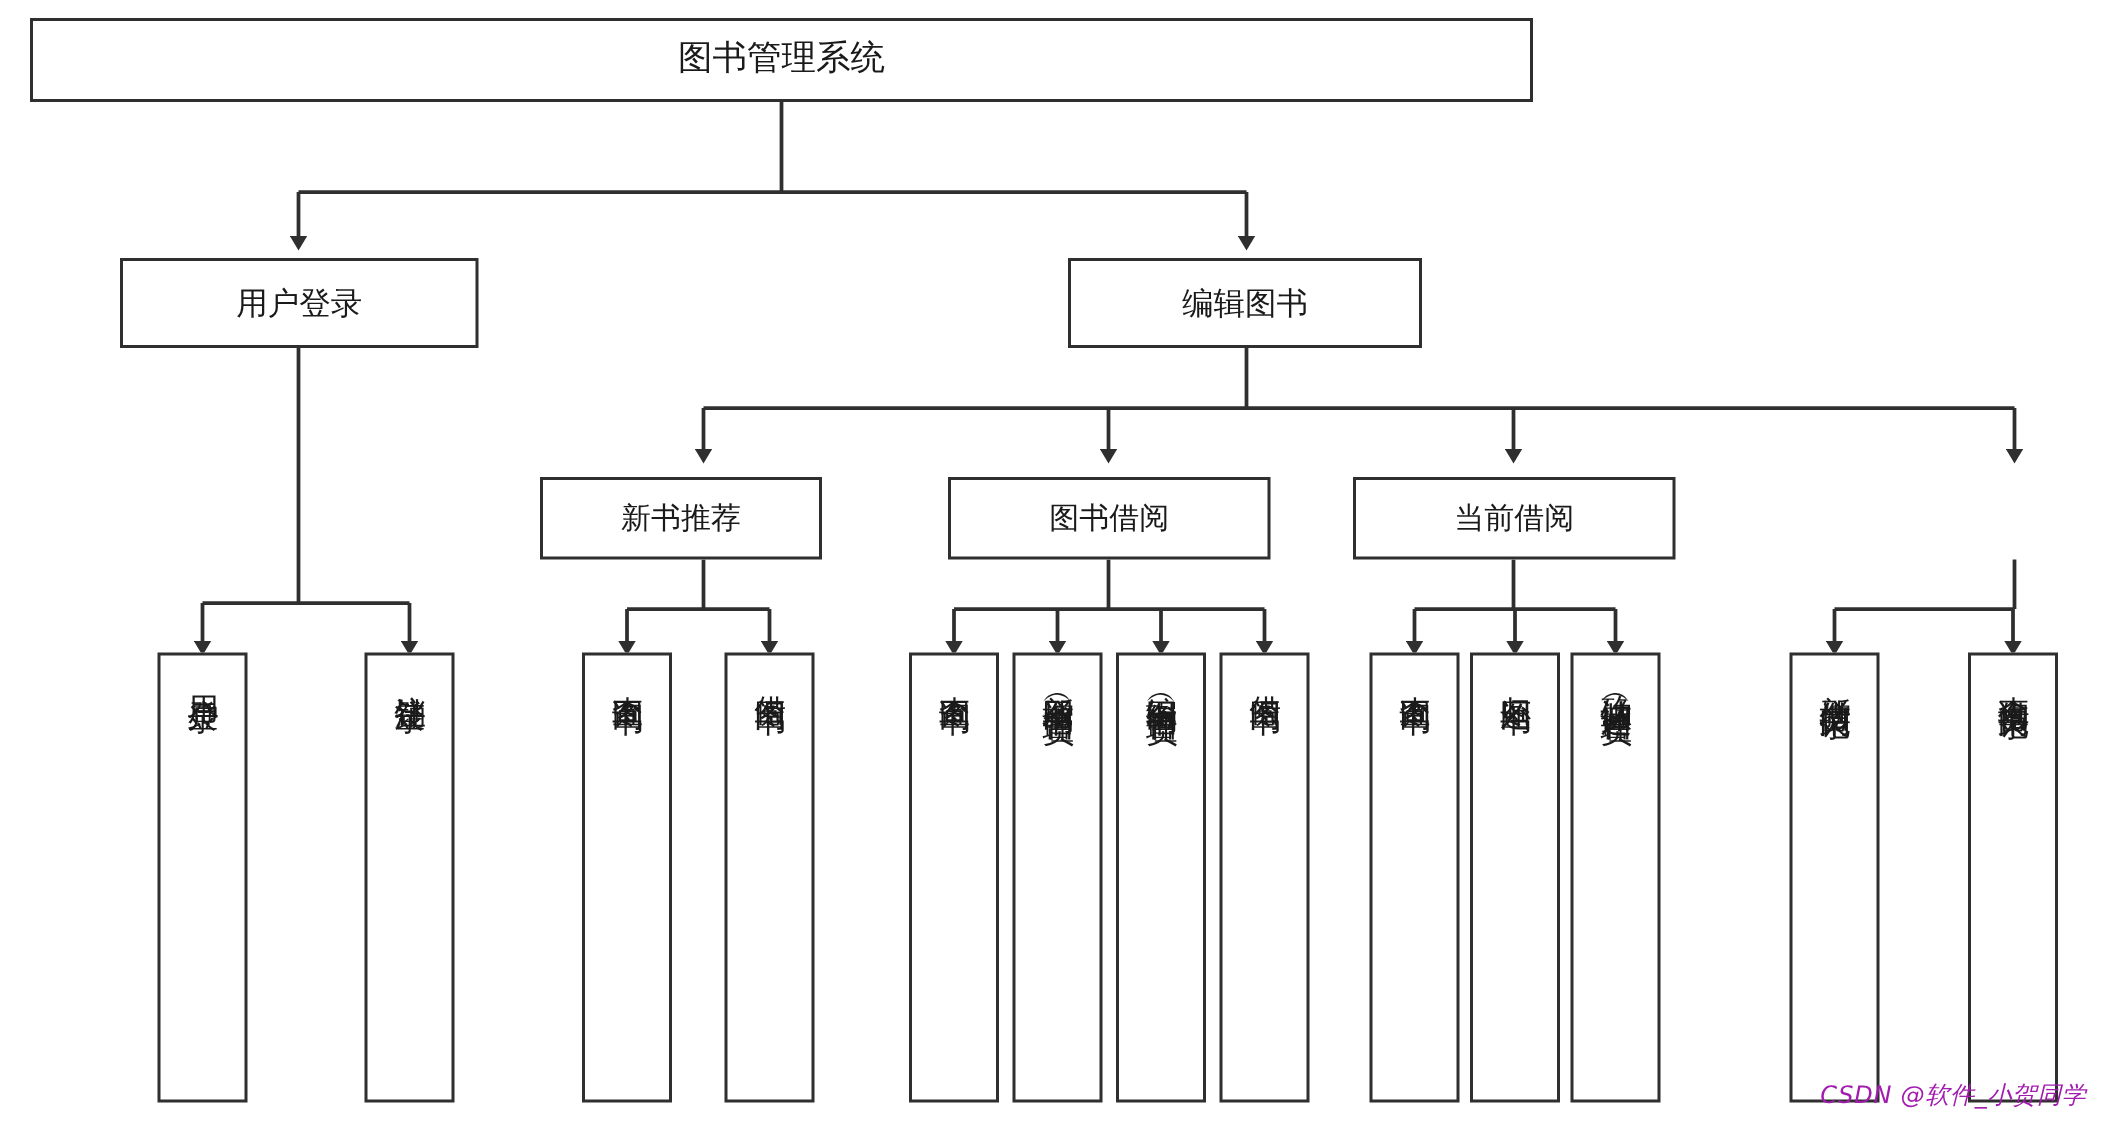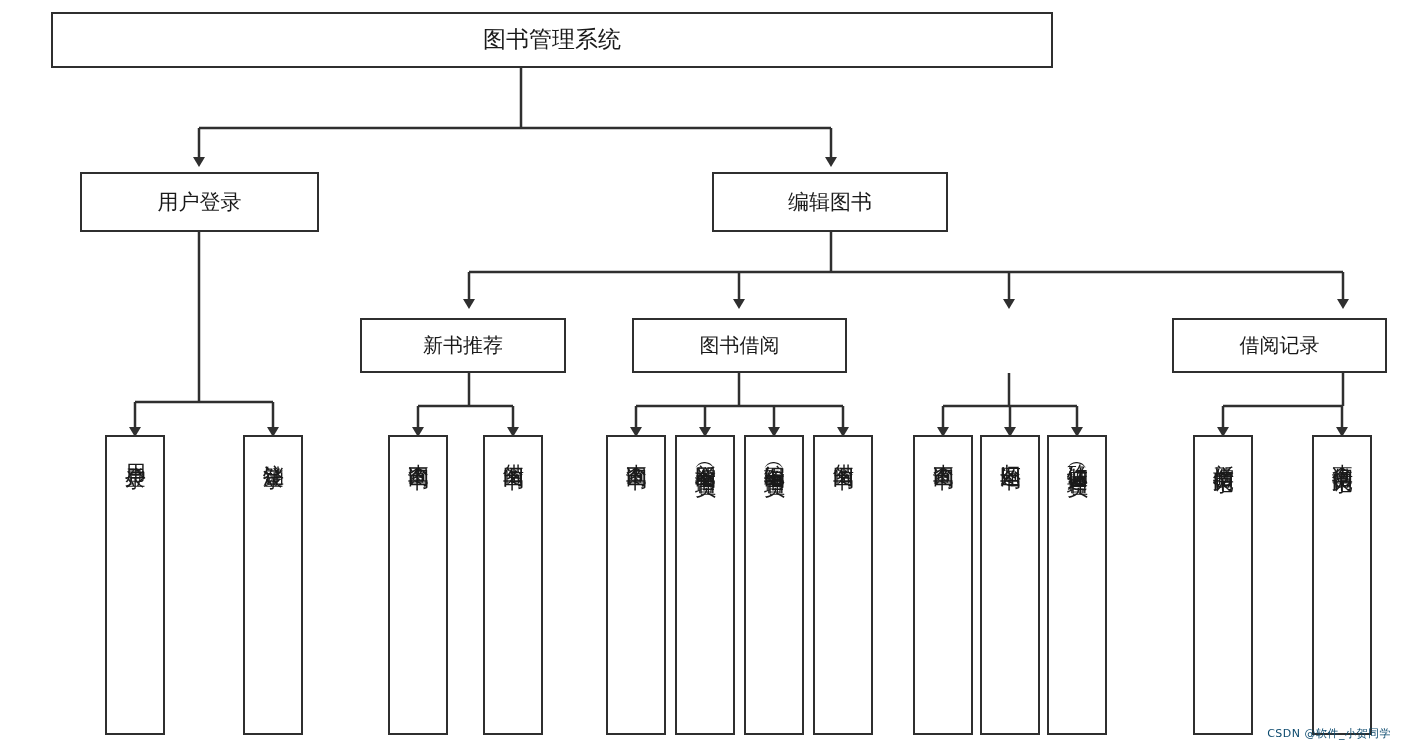--- a/index.html
+++ b/index.html
@@ -56,24 +56,25 @@
     writing-mode: vertical-rl;
     text-orientation: upright;
     letter-spacing: 2px;
     line-height: 1;
     white-space: nowrap;
   }
   #watermark {
     position: absolute;
     right: 14px;
     bottom: 6px;
-    font-size: 11px;
-    color: #0c4a6e;
+    font-size: 16px;
+    color: #a21caf;
     white-space: nowrap;
     letter-spacing: 0.5px;
+    font-style: italic;
   }
 </style>
 </head>
 <body>
 
 <div id="canvas">
 
   <svg id="wires" viewBox="0 0 1405 747" width="1405" height="747" aria-hidden="true">
     <defs>
       <marker id="arrow" markerWidth="10" markerHeight="12" refX="1" refY="6" orient="auto" markerUnits="userSpaceOnUse">
@@ -117,39 +118,39 @@
       <path d="M1010,406 L1010,428" marker-end="url(#arrow)"></path>
       <path d="M1077,406 L1077,428" marker-end="url(#arrow)"></path>
 
       <path d="M1343,373 L1343,406"></path>
       <path d="M1223,406 L1342,406"></path>
       <path d="M1223,406 L1223,428" marker-end="url(#arrow)"></path>
       <path d="M1342,406 L1342,428" marker-end="url(#arrow)"></path>
     </g>
   </svg>
 
-  <div class="node root" style="left:20px; top:12px; width:1002px; height:56px;margin-left:31px;">
+  <div class="node root" style="left:20px; top:12px; width:1002px; height:56px;">
     <span>图书管理系统</span>
   </div>
 
   <div class="node l2" style="left:80px; top:172px; width:239px; height:60px;">
     <span>用户登录</span>
   </div>
   <div class="node l2" style="left:712px; top:172px; width:236px; height:60px;">
     <span>编辑图书</span>
   </div>
 
-  <div class="node l3" style="left:360px; top:318px; width:206px; height:55px;">
+  <div class="node l3" style="left:360px; top:318px; width:188px; height:55px;">
     <span>新书推荐</span>
   </div>
   <div class="node l3" style="left:632px; top:318px; width:215px; height:55px;justify-content:center;">
     <span>图书借阅</span>
   </div>
-  <div class="node l3" style="left:1172px; top:318px; width:215px; height:55px;">
-    <span>借阅记录</span>
+  <div class="node l3" style="left:902px; top:318px; width:215px; height:55px;">
+    <span>当前借阅</span>
   </div>
 
   <div class="node leaf" style="left:105px; top:435px; width:60px; height:300px;">
     <span class="vtext">用户登录</span>
   </div>
   <div class="node leaf" style="left:243px; top:435px; width:60px; height:300px;">
     <span class="vtext">注销登录</span>
   </div>
 
   <div class="node leaf" style="left:388px; top:435px; width:60px; height:300px;">

